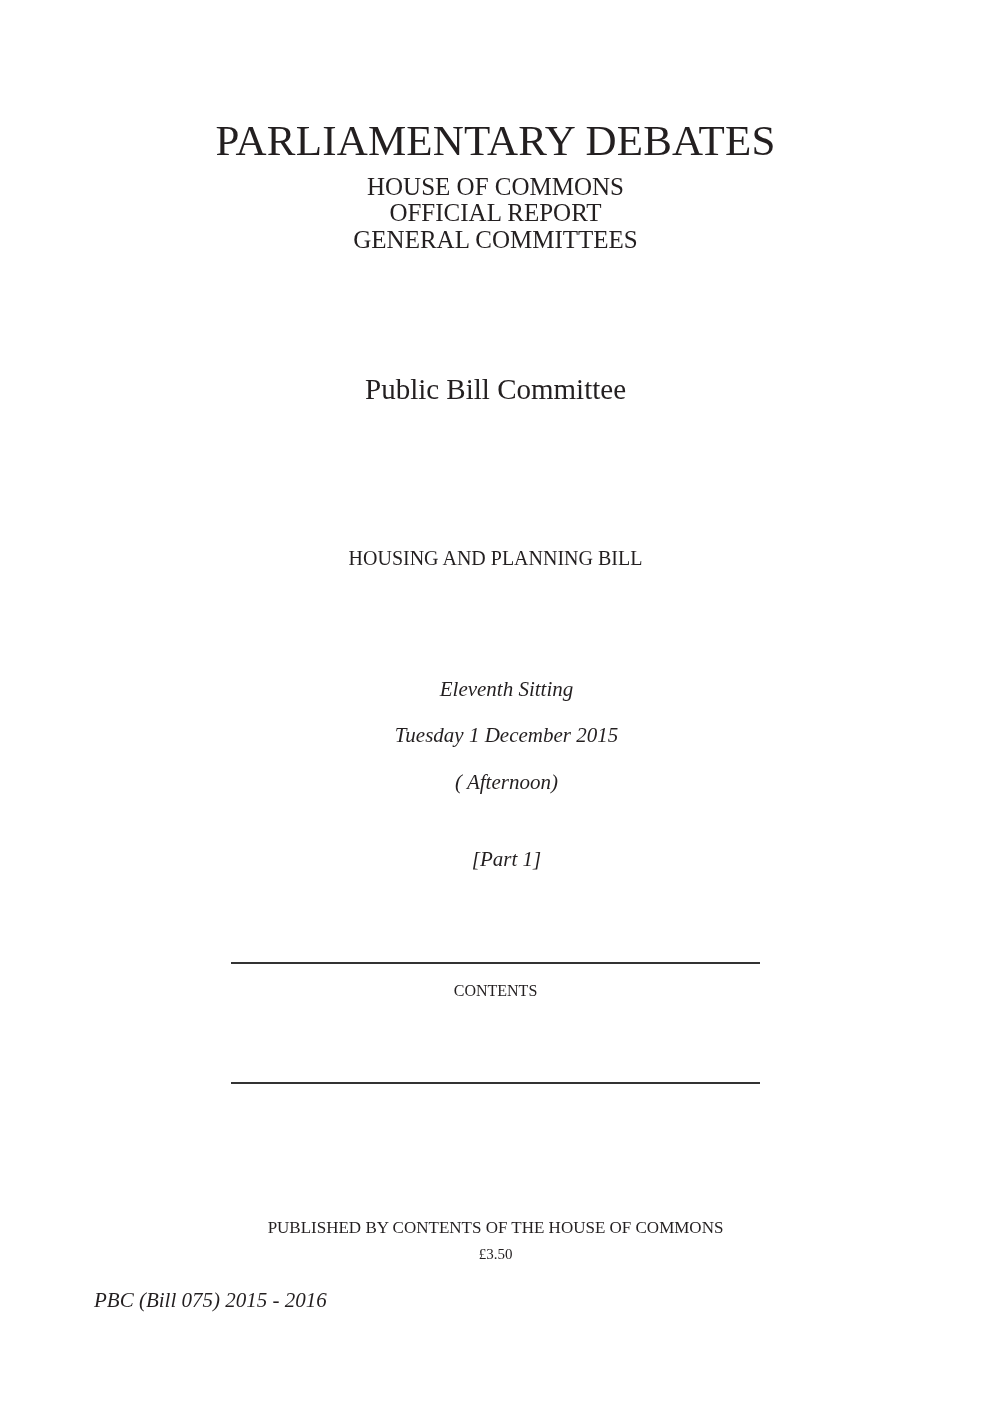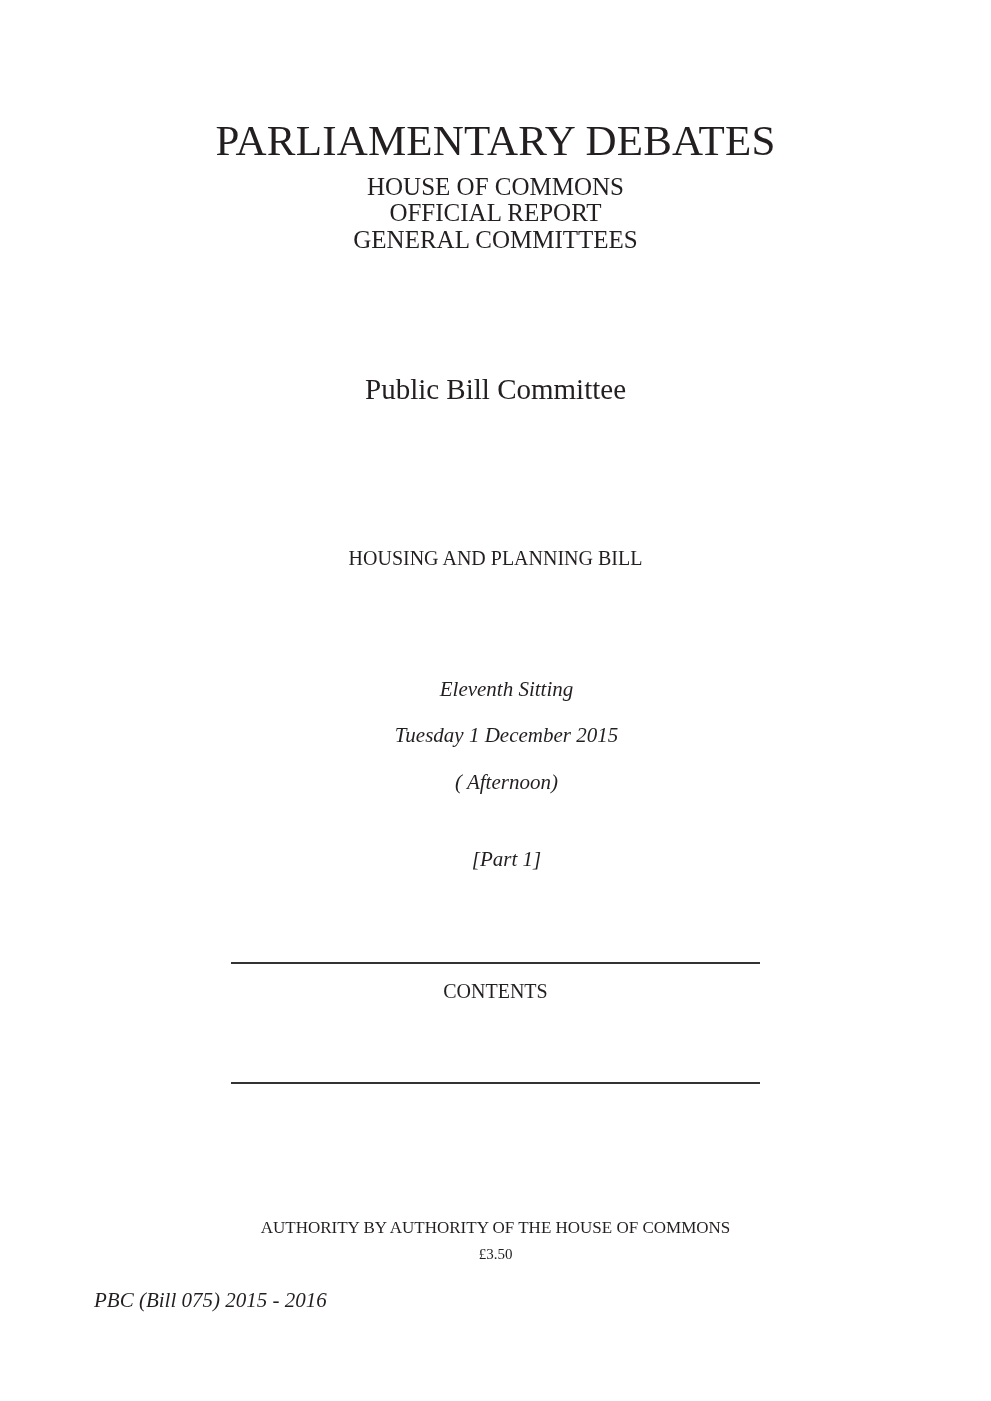--- a/index.html
+++ b/index.html
@@ -61,21 +61,21 @@
       left: 231px;
       width: 529px;
       height: 2px;
       background: #333333;
     }
     .rule-top { top: 962px; }
     .rule-bottom { top: 1082px; }
 
     .contents-heading {
       top: 980px;
-      font-size: 20px;
+      font-size: 16px;
       line-height: 22px;
     }
     .contents-list {
       position: absolute;
       top: 1011px;
       left: 231px;
       width: 529px;
       font-size: 15px;
       line-height: 20px;
     }
@@ -123,16 +123,16 @@
 <div class="abs ital part">[Part 1]</div>
 
 <div class="rule rule-top"></div>
 <div class="abs contents-heading">CONTENTS</div>
 
 <div class="contents-list">
 </div>
 
 <div class="rule rule-bottom"></div>
 
-<div class="abs published">AUTHORITY BY AUTHORITY OF THE HOUSE OF COMMONS</div>
+<div class="abs published">PUBLISHED BY CONTENTS OF THE HOUSE OF COMMONS</div>
 <div class="abs price">£3.50</div>
 
 <div class="footer-ref">PBC (Bill 075) 2015 - 2016</div>
 
 </body></html>

